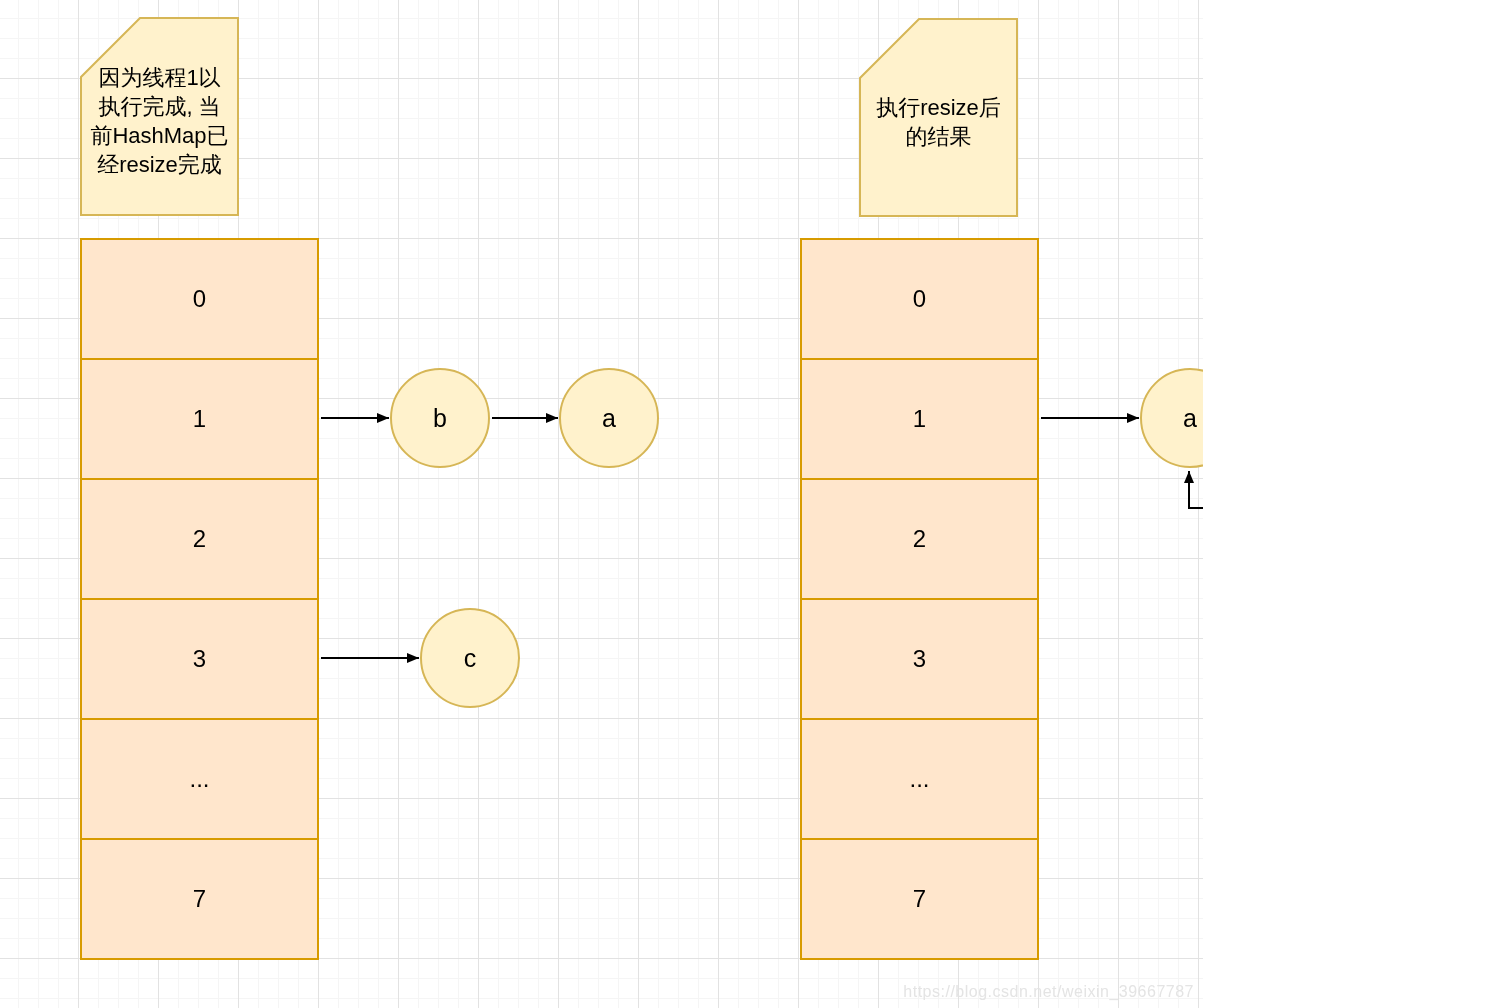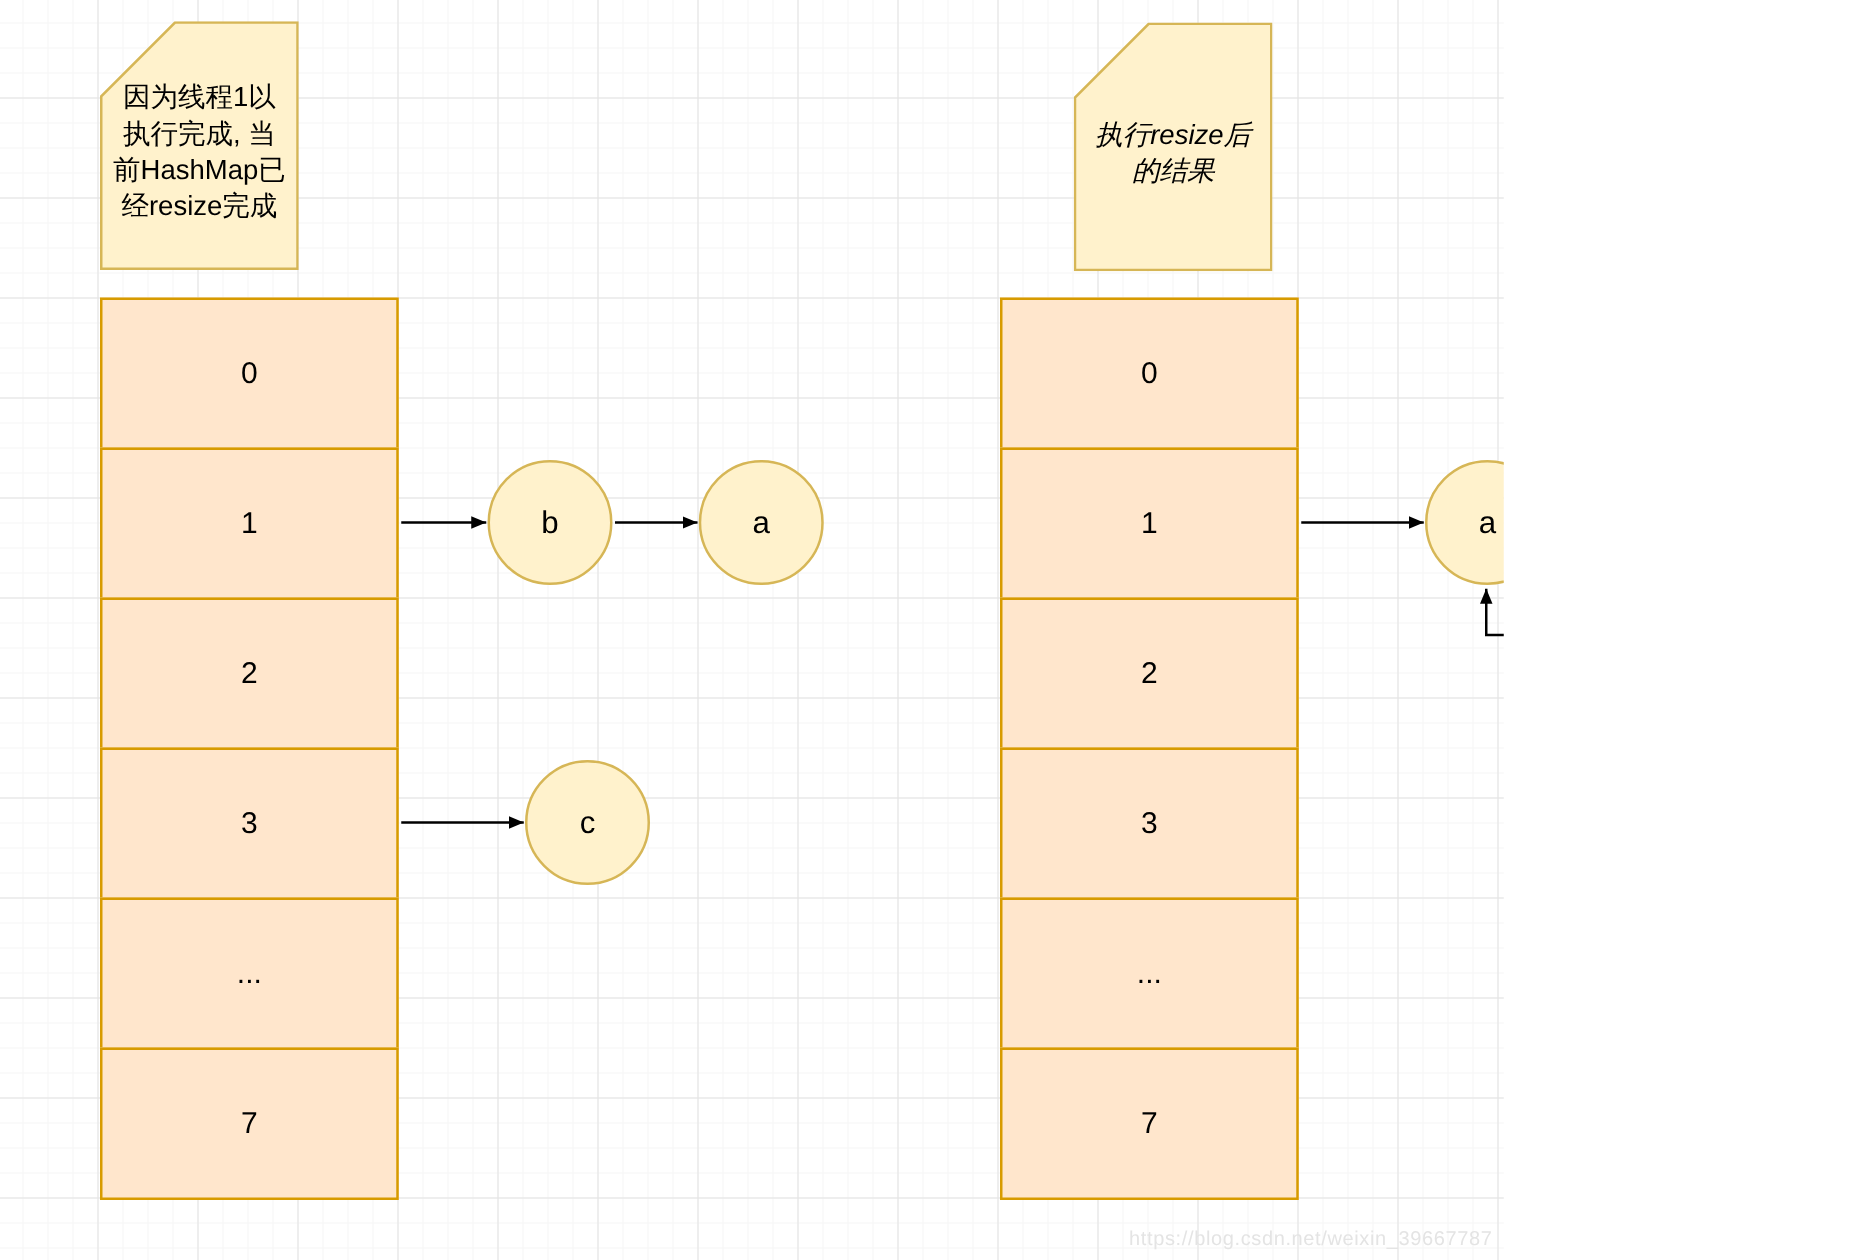--- a/index.html
+++ b/index.html
@@ -71,21 +71,21 @@
     <svg width="159" height="199" viewBox="0 0 159 199">
       <path class="note-shape-path" d="M60 1 L158 1 L158 198 L1 198 L1 60 Z"></path>
     </svg>
     <div class="note-text">因为线程1以
 执行完成, 当
 前HashMap已
 经resize完成</div>
   </div>
 
 
-  <div class="note" style="left:859px; top:18px;font-style:italic;">
+  <div class="note" style="left:859px; top:18px;">
     <svg width="159" height="199" viewBox="0 0 159 199">
       <path class="note-shape-path" d="M60 1 L158 1 L158 198 L1 198 L1 60 Z"></path>
     </svg>
     <div class="note-text">执行resize后
 的结果</div>
   </div>
 
   <div class="table" style="left:80px; top:238px;">
     <div class="cell" style="top:0px;">0</div>
     <div class="cell" style="top:120px;">1</div>

